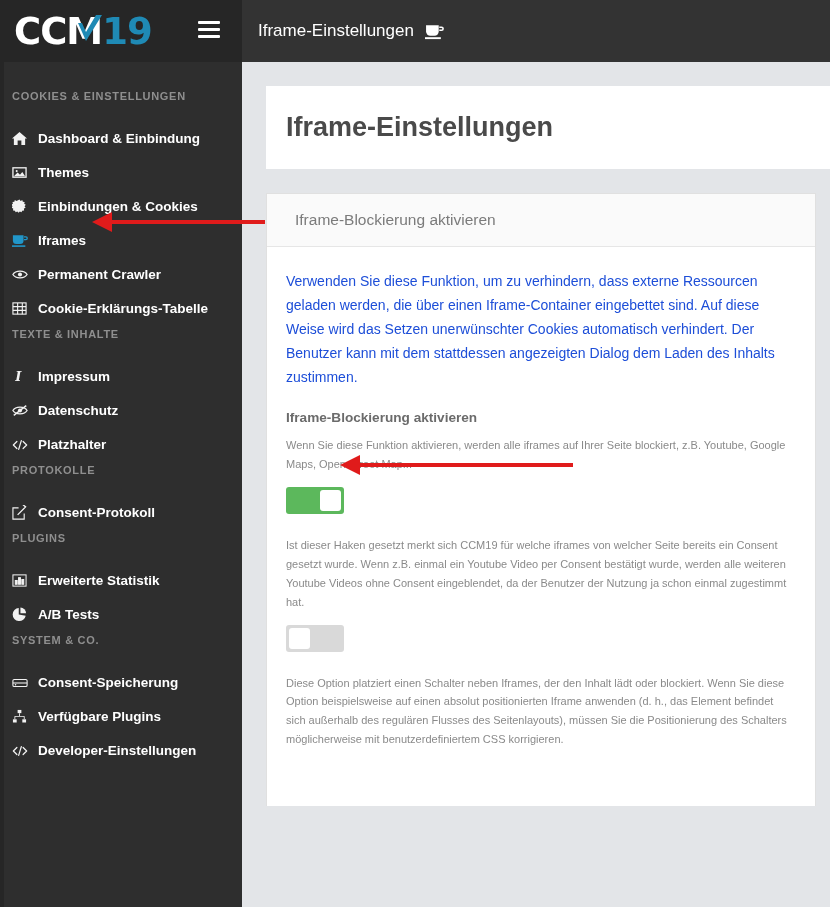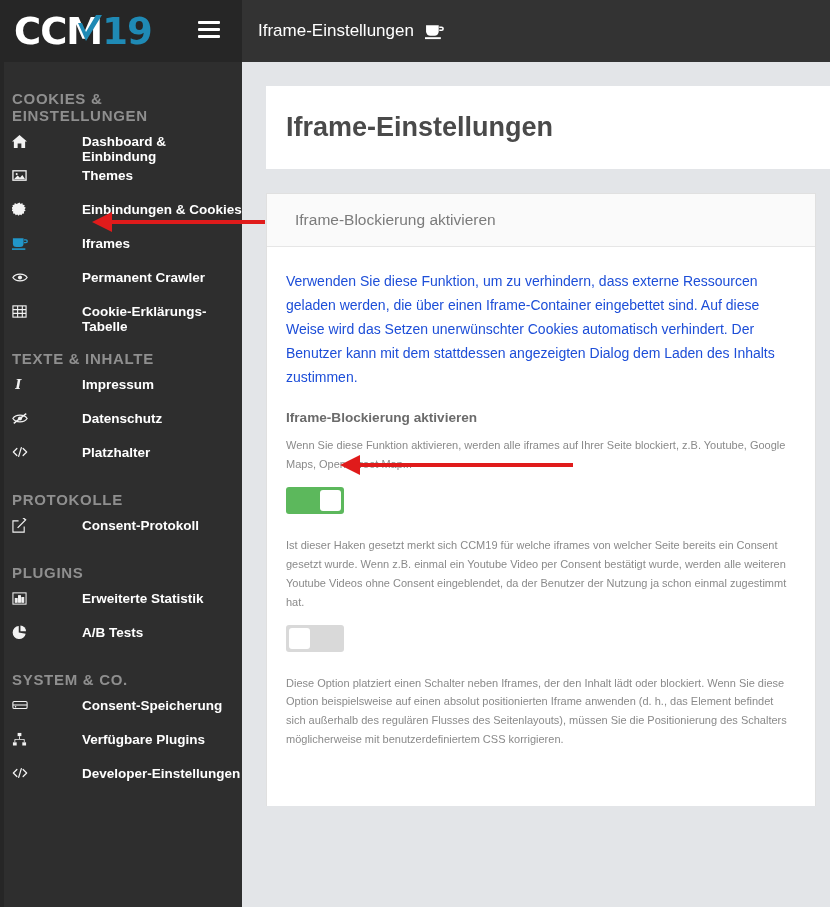--- a/index.html
+++ b/index.html
@@ -42,29 +42,29 @@
     width: 22px; cursor: pointer;
   }
   .hamburger span {
     display: block; height: 3px; background: #ffffff;
     margin-bottom: 4px; border-radius: 1px;
   }
   .hamburger span:last-child { margin-bottom: 0; }
 
   .nav { padding-top: 16px; }
   .nav-section {
-    color: #8f8f8f; font-size: 15px; font-weight: bold;
+    color: #8f8f8f; font-size: 11px; font-weight: bold;
     letter-spacing: 0.7px; padding: 12px 12px 10px 12px;
     text-transform: uppercase;
   }
   .nav-item {
-    display: flex; align-items: flex-start;
+    display: flex; align-items: flex-end;
     height: 34px; padding-left: 12px;
     color: #ffffff; font-size: 13.5px; font-weight: bold;
-    cursor: pointer; text-decoration: none; gap: 44px;
+    cursor: pointer; text-decoration: none;
   }
   .nav-item .ico {
     width: 26px; flex: 0 0 26px;
     display: flex; align-items: center; justify-content: flex-start;
     color: #f2f2f2;
   }
   .nav-item.active .ico { color: #2196c9; }
   .nav-item .lbl { padding-left: 0px; }
   .nav-item svg { display: block; }
 

